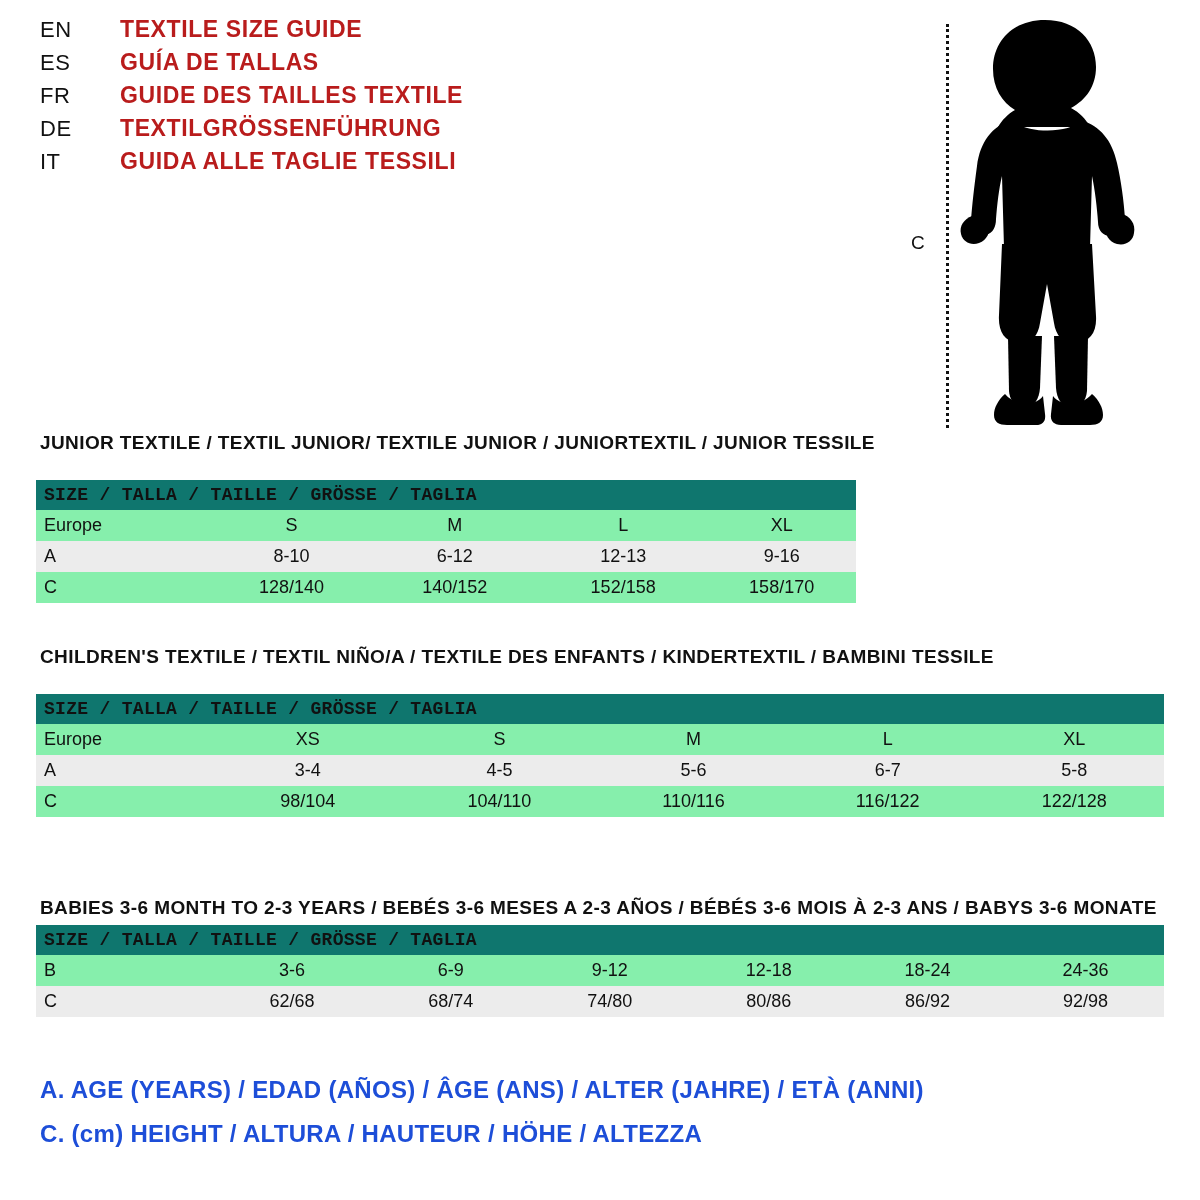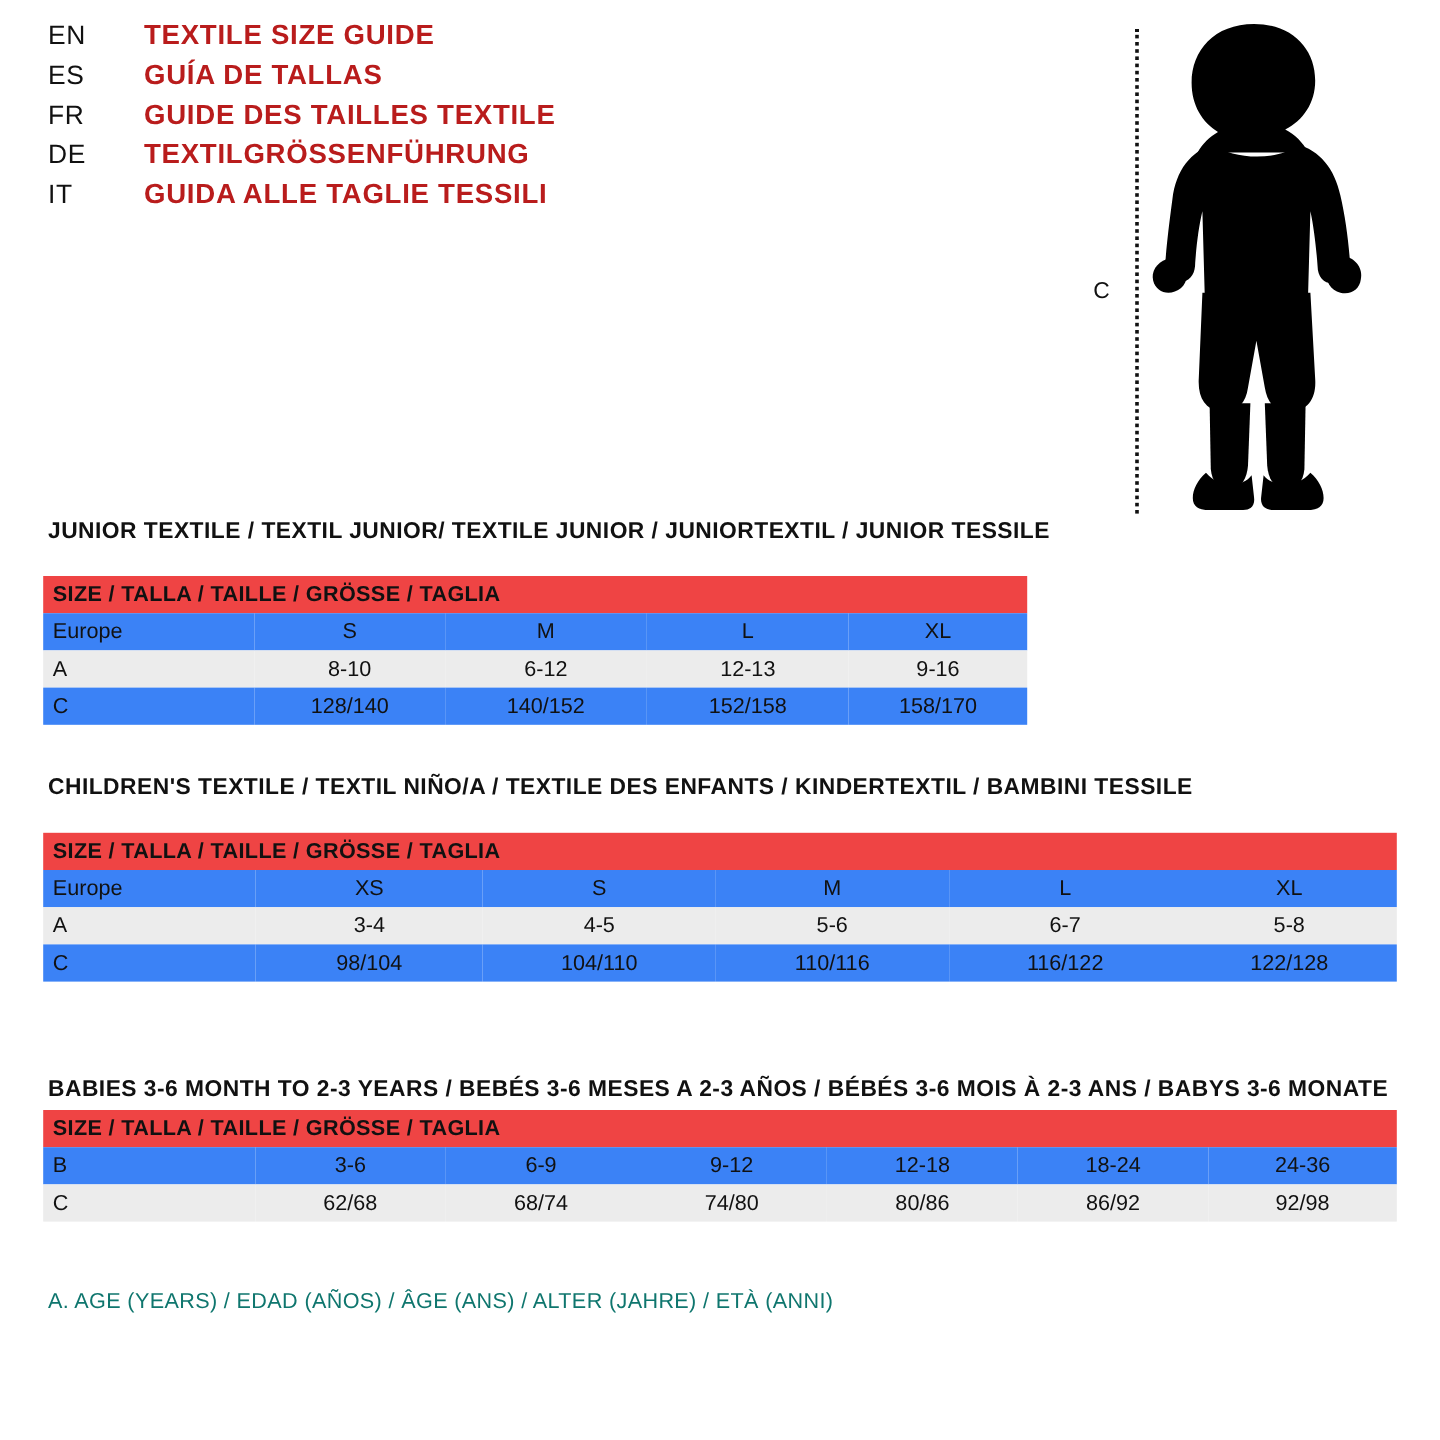--- a/index.html
+++ b/index.html
@@ -93,43 +93,44 @@
     position: absolute;
     border-collapse: collapse;
     font-size: 18px;
     color: #111;
   }
   table td {
     padding: 5px 0 5px 0;
     white-space: nowrap;
   }
   .band-head td {
-    background: #ef4444;
+    background: #0f766e;
     font-weight: bold;
     letter-spacing: 0.3px;
     padding-left: 8px;
-  }
-  .row-light td { background: #3b82f6; }
+    font-family: Liberation Mono, monospace;
+  }
+  .row-light td { background: #86efac; }
   .row-grey td  { background: #ececec; }
   .lbl {
     padding-left: 8px;
     text-align: left;
   }
   .val { text-align: center; }
 
   
   .legend {
     position: absolute;
     left: 40px;
     top: 1068px;
-    font-size: 18px;
-    font-weight: normal;
+    font-size: 24px;
+    font-weight: bold;
     letter-spacing: 0.3px;
     line-height: 1.85;
-    color: #0f766e;
+    color: #1d4ed8;
   }
   .legend div { white-space: nowrap; }
 </style>
 </head>
 <body>
 
 <div class="header">
   <div class="hdr-row">
     <span class="hdr-lang">EN</span>
     <span class="hdr-text">TEXTILE SIZE GUIDE</span>
@@ -267,13 +268,14 @@
     <td class="val">74/80</td>
     <td class="val">80/86</td>
     <td class="val">86/92</td>
     <td class="val">92/98</td>
   </tr>
 </tbody>
   </table>
 
 <div class="legend">
   <div>A. AGE (YEARS) / EDAD (AÑOS) / ÂGE (ANS) / ALTER (JAHRE) / ETÀ (ANNI)</div>
+  <div>C. (cm) HEIGHT / ALTURA / HAUTEUR / HÖHE / ALTEZZA</div>
 </div>
 
 </body></html>

